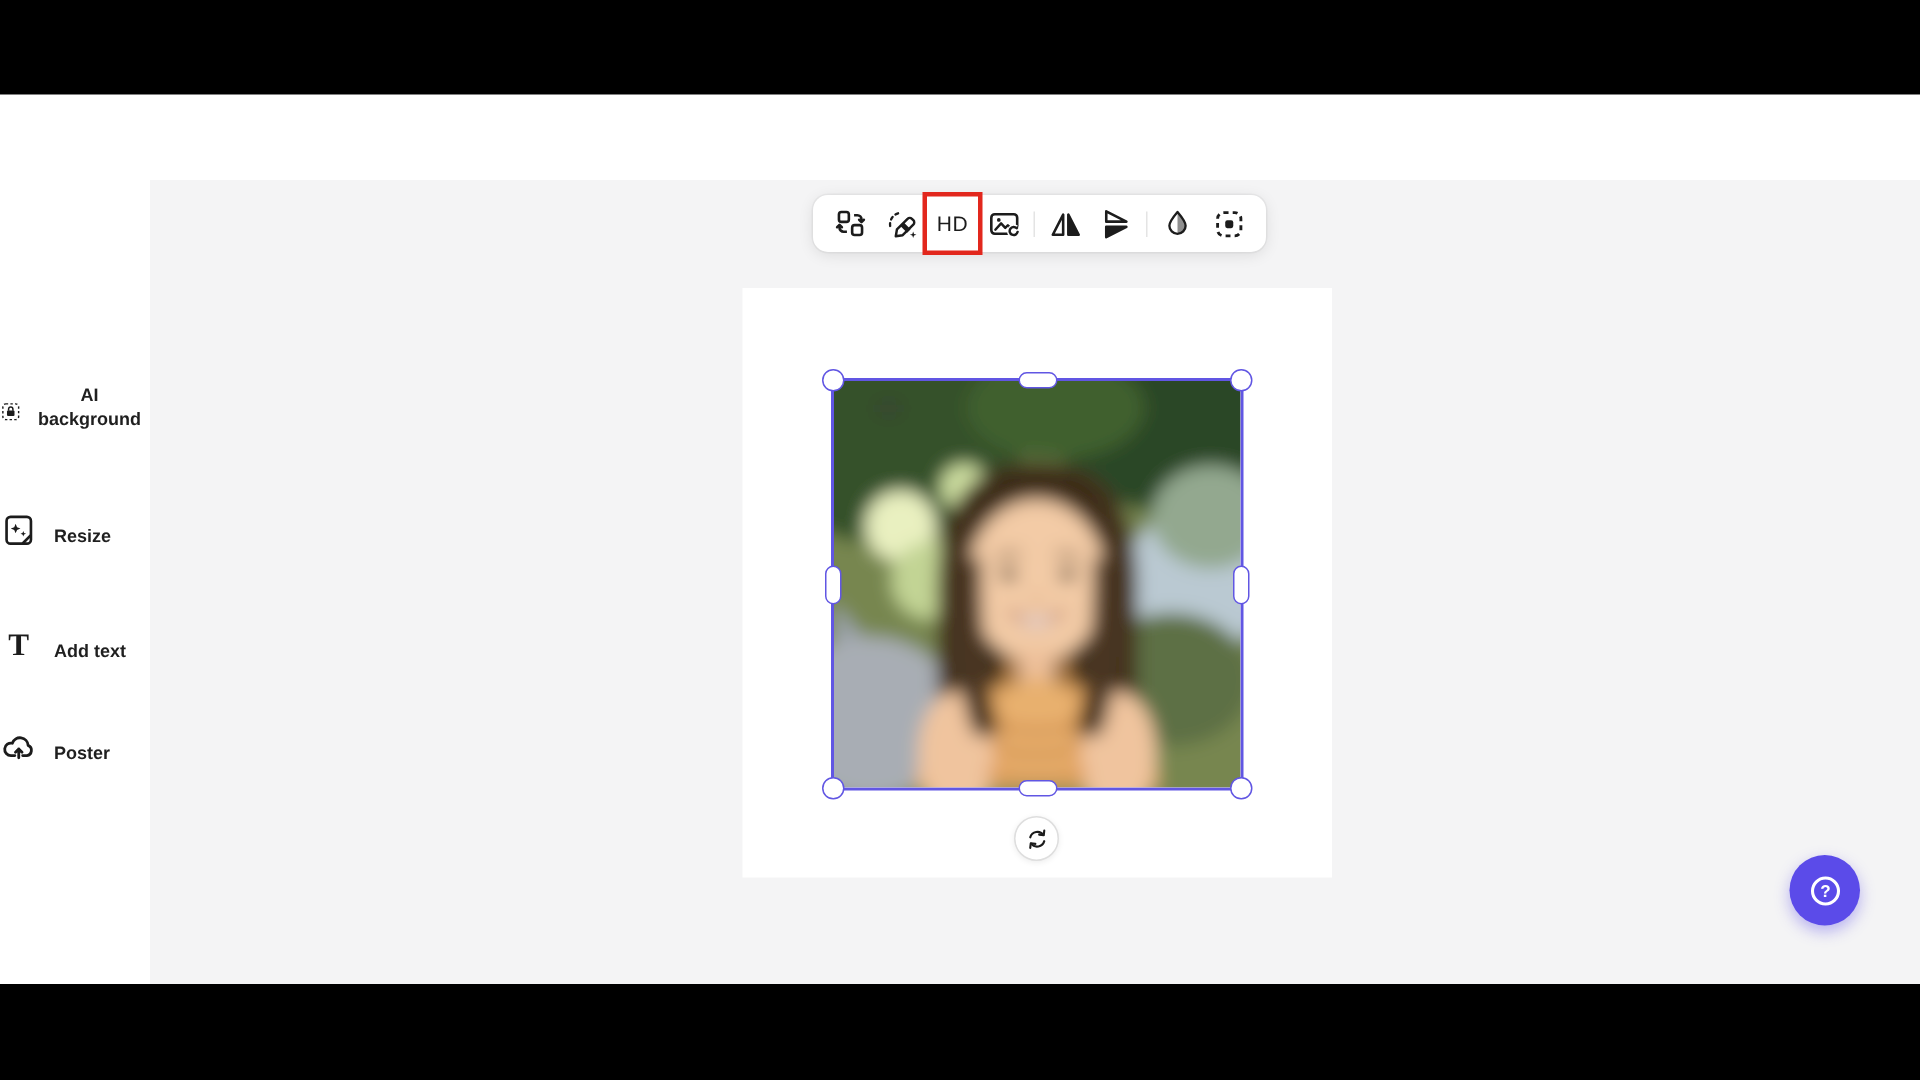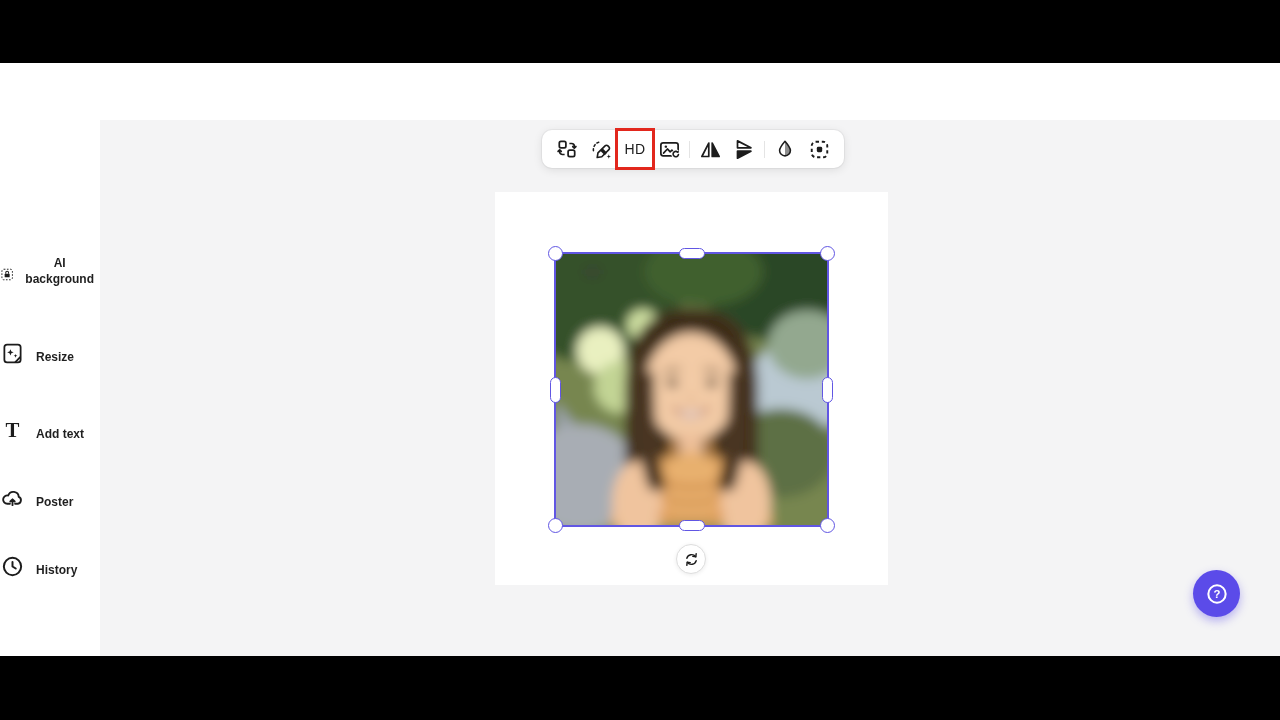--- a/index.html
+++ b/index.html
@@ -187,27 +187,20 @@
       <text x="12" y="18" text-anchor="middle" font-family="Liberation Serif,serif" font-size="20" font-weight="600" fill="#1c1c1c">T</text>
     </svg>
     <span class="lbl">Add text</span>
   </div>
   <div class="abs side-item si-3">
     <svg width="25" height="25" viewBox="0 0 24 24">
       <path d="M9.5 17H7a4 4 0 1 1 .9-7.9A5.2 5.2 0 0 1 18 10.5a3.4 3.4 0 0 1-.8 6.5h-2.7" fill="none" stroke="#1c1c1c" stroke-width="1.8" stroke-linecap="round" stroke-linejoin="round"></path>
       <path d="M12 18.4v-5.6M9.9 14.9 12 12.8l2.1 2.1" fill="none" stroke="#1c1c1c" stroke-width="1.8" stroke-linecap="round" stroke-linejoin="round"></path>
     </svg>
     <span class="lbl">Poster</span>
-  </div>
-  <div class="abs side-item si-4">
-    <svg width="25" height="25" viewBox="0 0 24 24">
-      <circle cx="12" cy="12" r="8.3" fill="none" stroke="#1c1c1c" stroke-width="1.9"></circle>
-      <path d="M12 7.6V12l3.1 1.9" fill="none" stroke="#1c1c1c" stroke-width="1.9" stroke-linecap="round" stroke-linejoin="round"></path>
-    </svg>
-    <span class="lbl">History</span>
   </div>
 </div>
 
 <div class="abs tools">
   <div class="tool">
     <svg width="22" height="22" viewBox="0 0 24 24">
       <rect x="3.6" y="3.6" width="7.2" height="7.2" rx="1.8" fill="none" stroke="#1c1c1c" stroke-width="1.9"></rect>
       <rect x="13.2" y="13.2" width="7.2" height="7.2" rx="1.8" fill="none" stroke="#1c1c1c" stroke-width="1.9"></rect>
       <path d="M14.6 6h2.4a3 3 0 0 1 3 3v1.6" fill="none" stroke="#1c1c1c" stroke-width="1.9"></path>
       <path d="M18.3 9.3 20 11l1.7-1.7" fill="none" stroke="#1c1c1c" stroke-width="1.9" stroke-linecap="round" stroke-linejoin="round"></path>

